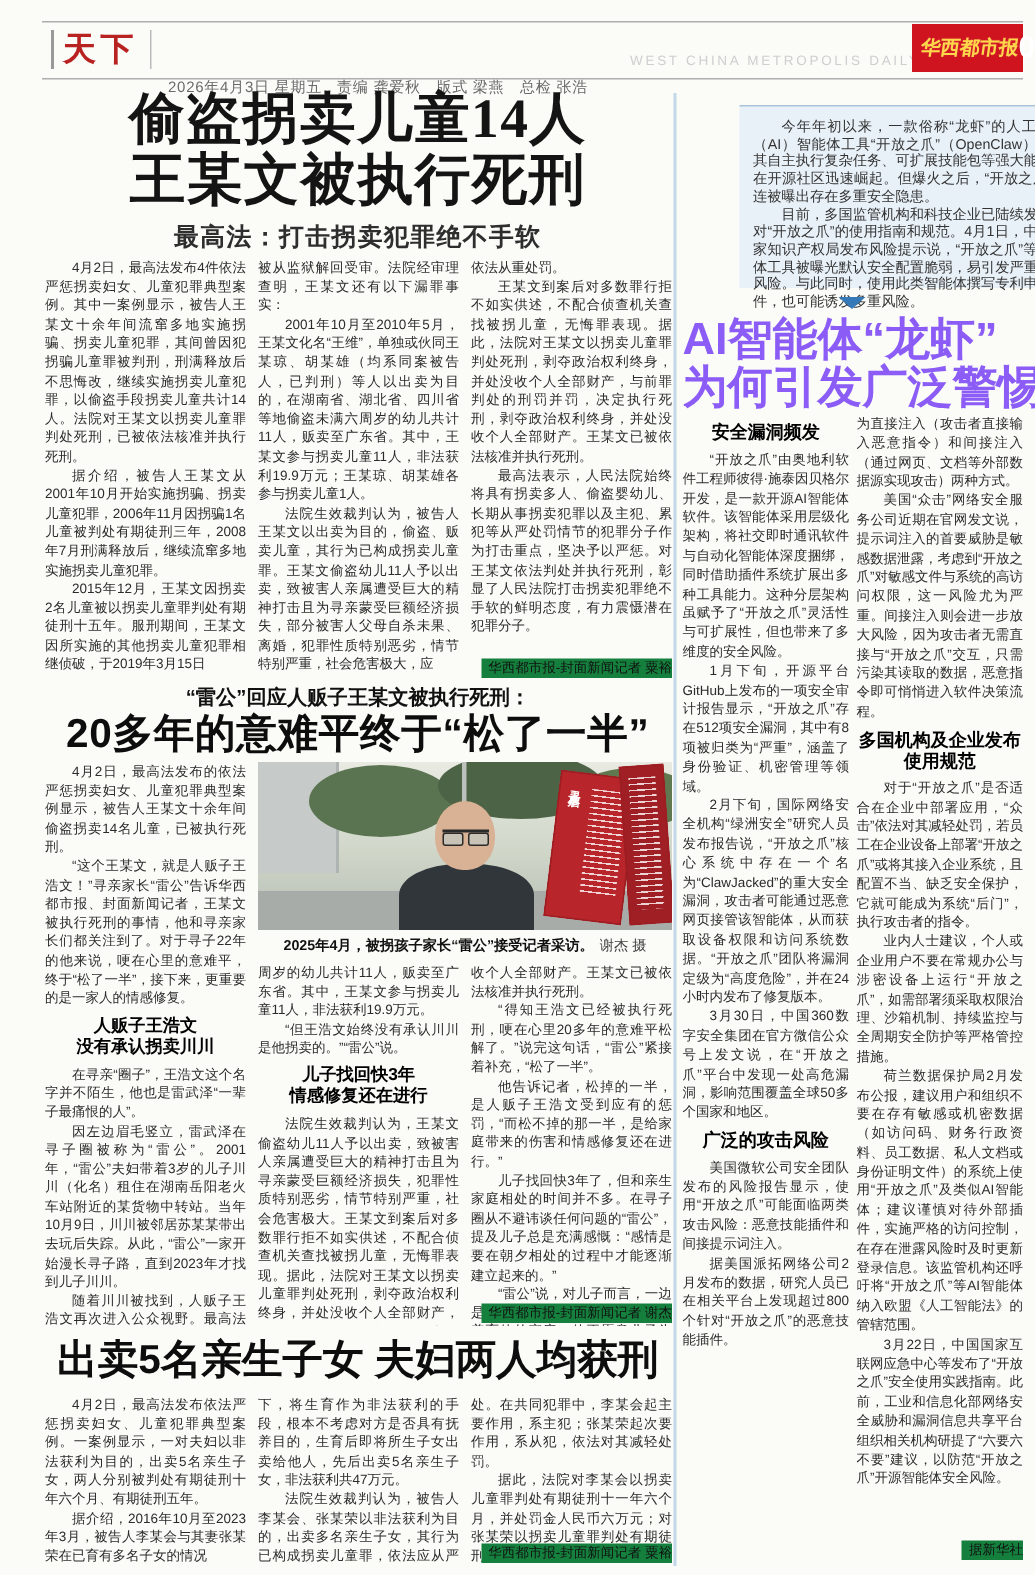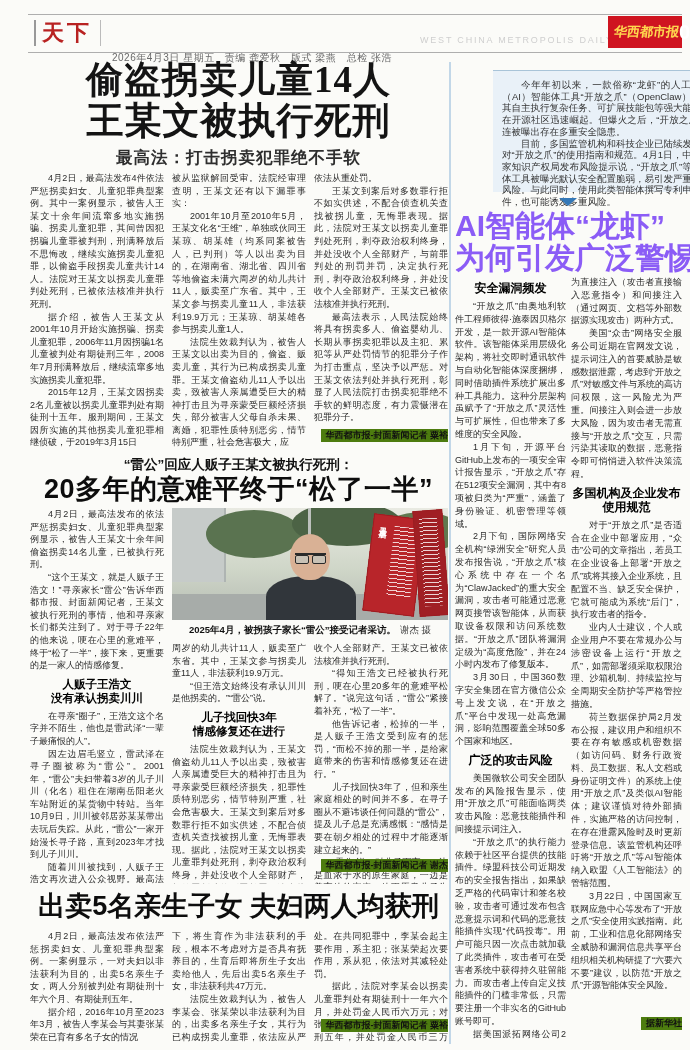--- a/index.html
+++ b/index.html
@@ -26,21 +26,21 @@
   
   .col{position:absolute;overflow:hidden;text-align:justify;}
   .col-l{width:134px;font-size:9px;line-height:12.6px;}
   .col-r{width:111px;font-size:9px;line-height:12.8px;}
   .col p{margin:0;}
   .col .p-indent{text-indent:2em;}
   .col .p-cont{text-indent:0;}
   .col .subhead{font-weight:bold;text-align:center;white-space:pre-line;text-indent:0;
                 font-size:11.5px;line-height:14px;margin:5px 0;color:#000;}
   .col-r .subhead{font-size:12px;}
-  .col .byline{position:absolute;bottom:12px;right:0;font-weight:bold;text-indent:0;background:#4d7c0f;padding-left:5px;color:#111;}
+  .col .byline{position:absolute;bottom:2px;right:0;font-weight:normal;text-indent:0;background:#15803d;padding-left:5px;color:#111;}
   
   .intro-box{position:absolute;background:#e9f1f8;border-top:1px solid #a9c4d8;box-sizing:border-box;
              padding:8px 9px;font-size:9.5px;line-height:11.7px;text-align:justify;color:#333;margin-left:38px;}
   .intro-box p{margin:0;text-indent:2em;}
   .tri-down{position:absolute;width:0;height:0;border-left:9px solid transparent;border-right:9px solid transparent;border-top:8px solid #3579b8;}
   .h-right{position:absolute;left:455px;width:227px;text-align:left;font-weight:900;font-size:30px;color:#8b5cf6;white-space:nowrap;}
   
   .photo{position:absolute;overflow:hidden;background:linear-gradient(#e9eae2 0%,#cfd6c8 55%,#b4bab2 100%);}
   .ph-building{position:absolute;left:0;top:0;width:52px;height:74px;background:#c6cbc9;border-right:2px solid #aeb4b2;}
   .ph-tree{position:absolute;border-radius:50%;}
@@ -172,25 +172,24 @@
 <div class="h-right" style="top:206px;">AI智能体“龙虾”</div>
 <div class="h-right" style="top:238px;">为何引发广泛警惕</div>
 <div class="col col-r" style="left:455px;top:276px;height:766px;">
     <p class="subhead">安全漏洞频发</p>
     <p class="p-indent">“开放之爪”由奥地利软件工程师彼得·施泰因贝格尔开发，是一款开源AI智能体软件。该智能体采用层级化架构，将社交即时通讯软件与自动化智能体深度捆绑，同时借助插件系统扩展出多种工具能力。这种分层架构虽赋予了“开放之爪”灵活性与可扩展性，但也带来了多维度的安全风险。</p>
     <p class="p-indent">1月下旬，开源平台GitHub上发布的一项安全审计报告显示，“开放之爪”存在512项安全漏洞，其中有8项被归类为“严重”，涵盖了身份验证、机密管理等领域。</p>
     <p class="p-indent">2月下旬，国际网络安全机构“绿洲安全”研究人员发布报告说，“开放之爪”核心系统中存在一个名为“ClawJacked”的重大安全漏洞，攻击者可能通过恶意网页接管该智能体，从而获取设备权限和访问系统数据。“开放之爪”团队将漏洞定级为“高度危险”，并在24小时内发布了修复版本。</p>
     <p class="p-indent">3月30日，中国360数字安全集团在官方微信公众号上发文说，在“开放之爪”平台中发现一处高危漏洞，影响范围覆盖全球50多个国家和地区。</p>
     <p class="subhead">广泛的攻击风险</p>
     <p class="p-indent">美国微软公司安全团队发布的风险报告显示，使用“开放之爪”可能面临两类攻击风险：恶意技能插件和间接提示词注入。</p>
-    <p class="p-indent">“开放之爪”的执行能力依赖于社区平台提供的技能插件。绿盟科技公司近期发布的安全报告指出，如果缺乏严格的代码审计和签名校验，攻击者可通过发布包含恶意提示词和代码的恶意技能插件实现“代码投毒”。用户可能只因一次点击就加载了此类插件，攻击者可在受害者系统中获得持久驻留能力。而攻击者上传自定义技能插件的门槛非常低，只需要注册一个非实名的GitHub账号即可。</p>
     <p class="p-indent">据美国派拓网络公司2月发布的数据，研究人员已在相关平台上发现超过800个针对“开放之爪”的恶意技能插件。</p>
   </div>
 <div class="col col-r" style="left:571px;top:276px;height:766px;">
     <p class="p-cont">为直接注入（攻击者直接输入恶意指令）和间接注入（通过网页、文档等外部数据源实现攻击）两种方式。</p>
     <p class="p-indent">美国“众击”网络安全服务公司近期在官网发文说，提示词注入的首要威胁是敏感数据泄露，考虑到“开放之爪”对敏感文件与系统的高访问权限，这一风险尤为严重。间接注入则会进一步放大风险，因为攻击者无需直接与“开放之爪”交互，只需污染其读取的数据，恶意指令即可悄悄进入软件决策流程。</p>
     <p class="subhead">多国机构及企业发布使用规范</p>
-    <p class="p-indent">对于“开放之爪”是否适合在企业中部署应用，“众击”公司的文章指出，若员工在企业设备上部署“开放之爪”或将其接入企业系统，且配置不当、缺乏安全保护，它就可能成为系统“后门”，执行攻击者的指令。</p>
+    <p class="p-indent">对于“开放之爪”是否适合在企业中部署应用，“众击”依法对其减轻处罚，若员工在企业设备上部署“开放之爪”或将其接入企业系统，且配置不当、缺乏安全保护，它就可能成为系统“后门”，执行攻击者的指令。</p>
     <p class="p-indent">业内人士建议，个人或企业用户不要在常规办公与涉密设备上运行“开放之爪”，如需部署须采取权限治理、沙箱机制、持续监控与全周期安全防护等严格管控措施。</p>
     <p class="p-indent">荷兰数据保护局2月发布公报，建议用户和组织不要在存有敏感或机密数据（如访问码、财务行政资料、员工数据、私人文档或身份证明文件）的系统上使用“开放之爪”及类似AI智能体；建议谨慎对待外部插件，实施严格的访问控制，在存在泄露风险时及时更新登录信息。该监管机构还呼吁将“开放之爪”等AI智能体纳入欧盟《人工智能法》的管辖范围。</p>
     <p class="p-indent">3月22日，中国国家互联网应急中心等发布了“开放之爪”安全使用实践指南。此前，工业和信息化部网络安全威胁和漏洞信息共享平台组织相关机构研提了“六要六不要”建议，以防范“开放之爪”开源智能体安全风险。</p>
     <p class="byline">据新华社</p>
   </div>
 
 </body></html>

